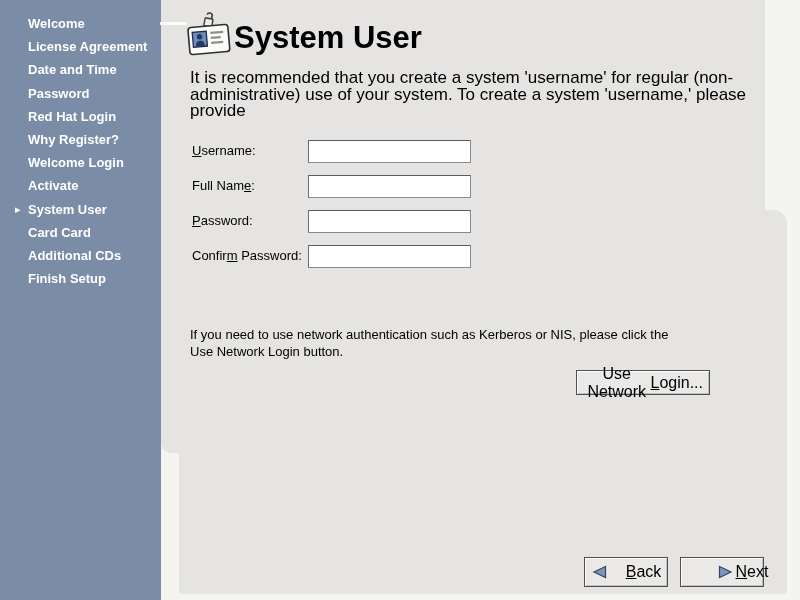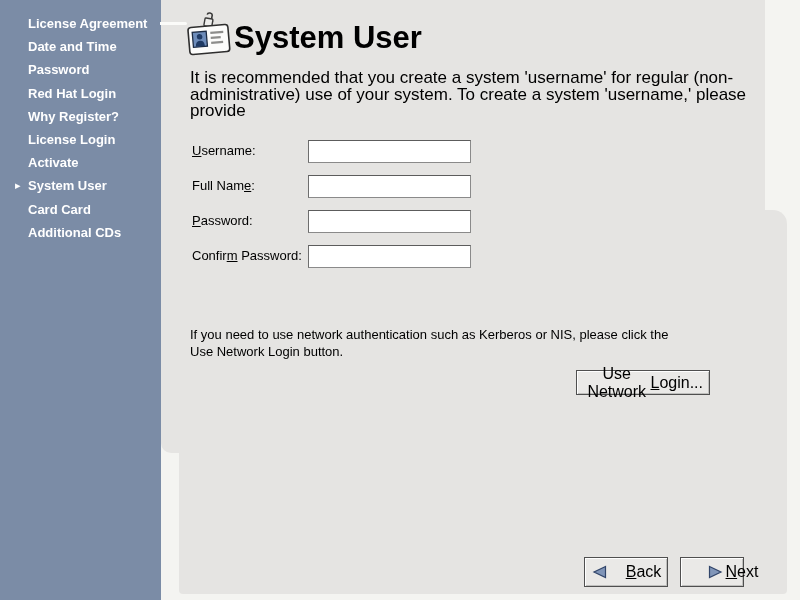--- a/index.html
+++ b/index.html
@@ -61,41 +61,43 @@
     background:#eae9e7;
     border:1px solid #4f4f4f;
     box-shadow:inset 1px 1px 0 rgba(255,255,255,.95), inset -1px -1px 0 rgba(0,0,0,.18);
     font-size:16px;color:#000;
     font-family:"Liberation Sans","DejaVu Sans",sans-serif;
     display:flex;align-items:center;justify-content:center;
     cursor:default;
   }
   .btn-network{position:absolute;left:576px;top:370px;width:134px;height:25px;}
   .btn-back{position:absolute;left:584px;top:557px;width:84px;height:30px;gap:19px;}
-  .btn-next{position:absolute;left:680px;top:557px;width:64px;height:30px;gap:2px;padding-left:48px;}
+  .btn-next{position:absolute;left:680px;top:557px;width:84px;height:30px;gap:2px;padding-left:48px;}
   .nav-ico{width:16px;height:14px;flex:0 0 auto;}
 </style>
 </head>
 <body>
 
 <div class="sidebar">
   <div class="side-list">
+    <div class="side-item"><span>Welcome</span></div>
     <div class="side-item"><span>License Agreement</span></div>
     <div class="side-item"><span>Date and Time</span></div>
     <div class="side-item"><span>Password</span></div>
     <div class="side-item"><span>Red Hat Login</span></div>
     <div class="side-item"><span>Why Register?</span></div>
-    <div class="side-item"><span>License Login</span></div>
+    <div class="side-item"><span>Welcome Login</span></div>
     <div class="side-item"><span>Activate</span></div>
     <div class="side-item">
       <span class="side-arrow">▸</span>
       <span>System User</span>
     </div>
     <div class="side-item"><span>Card Card</span></div>
     <div class="side-item"><span>Additional CDs</span></div>
+    <div class="side-item"><span>Finish Setup</span></div>
   </div>
 </div>
 
 <div class="cardA"></div>
 <div class="cardB"></div>
 <div class="side-tick"></div>
 
 <svg class="hdr-icon" viewBox="0 0 46 46">
   <g transform="rotate(10 23 10)">
     <path d="M20 3 q0 -2 2.5 -2 q2.5 0 2.5 2 l0 4 q0 2 2 2" fill="none" stroke="#3a3a3a" stroke-width="1.6"></path>

